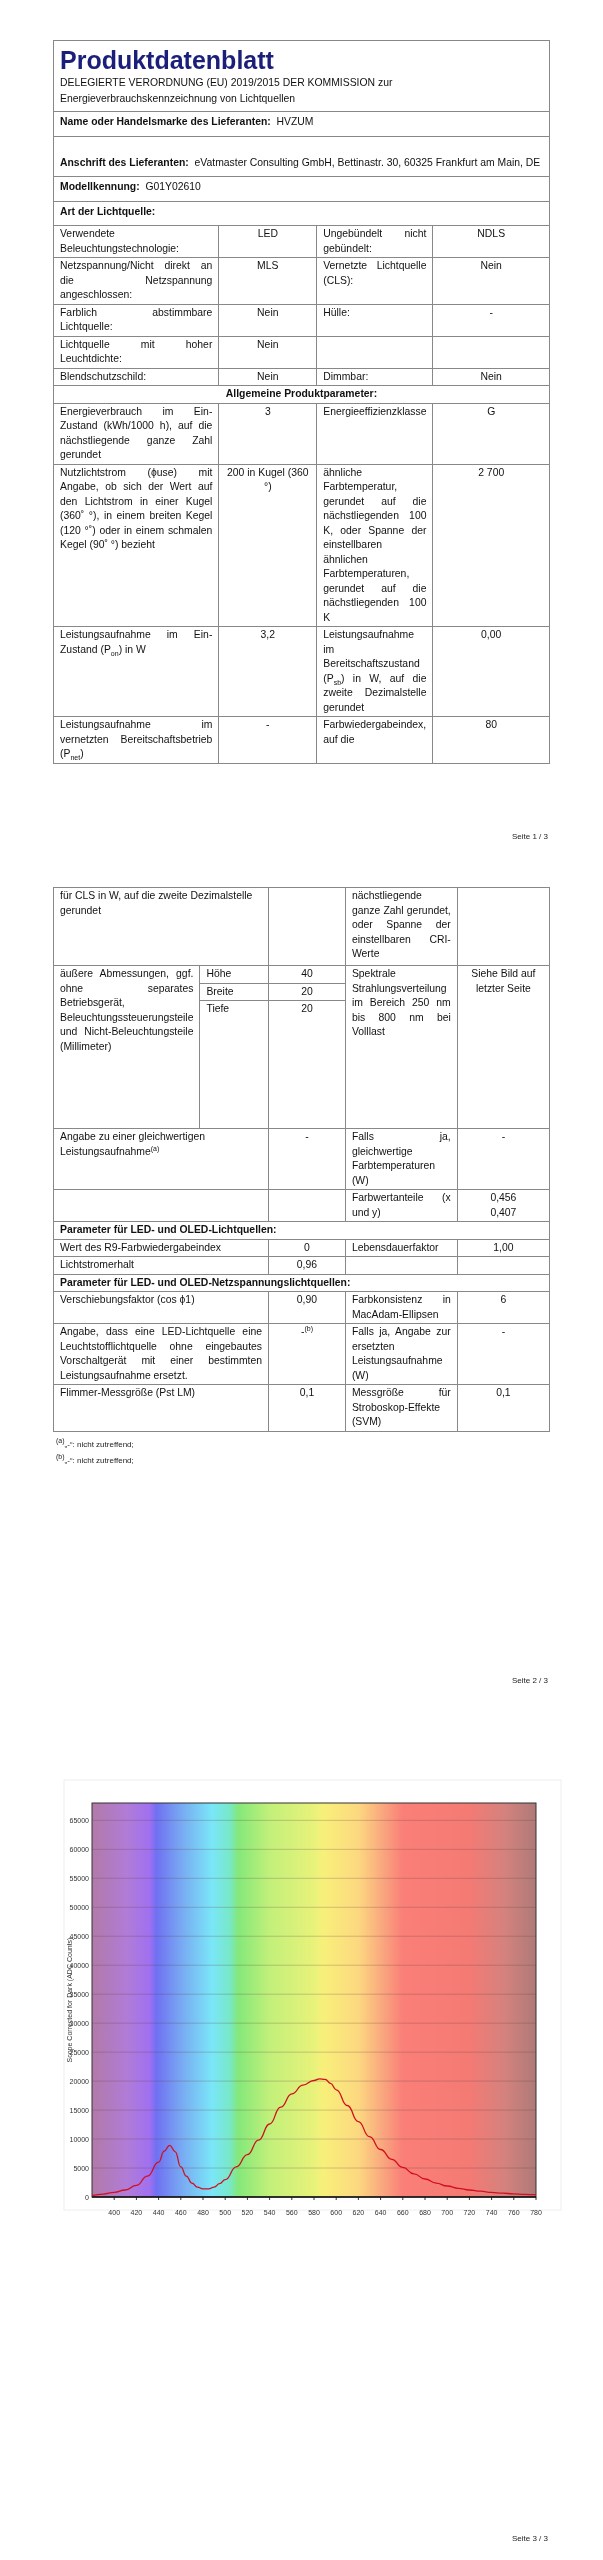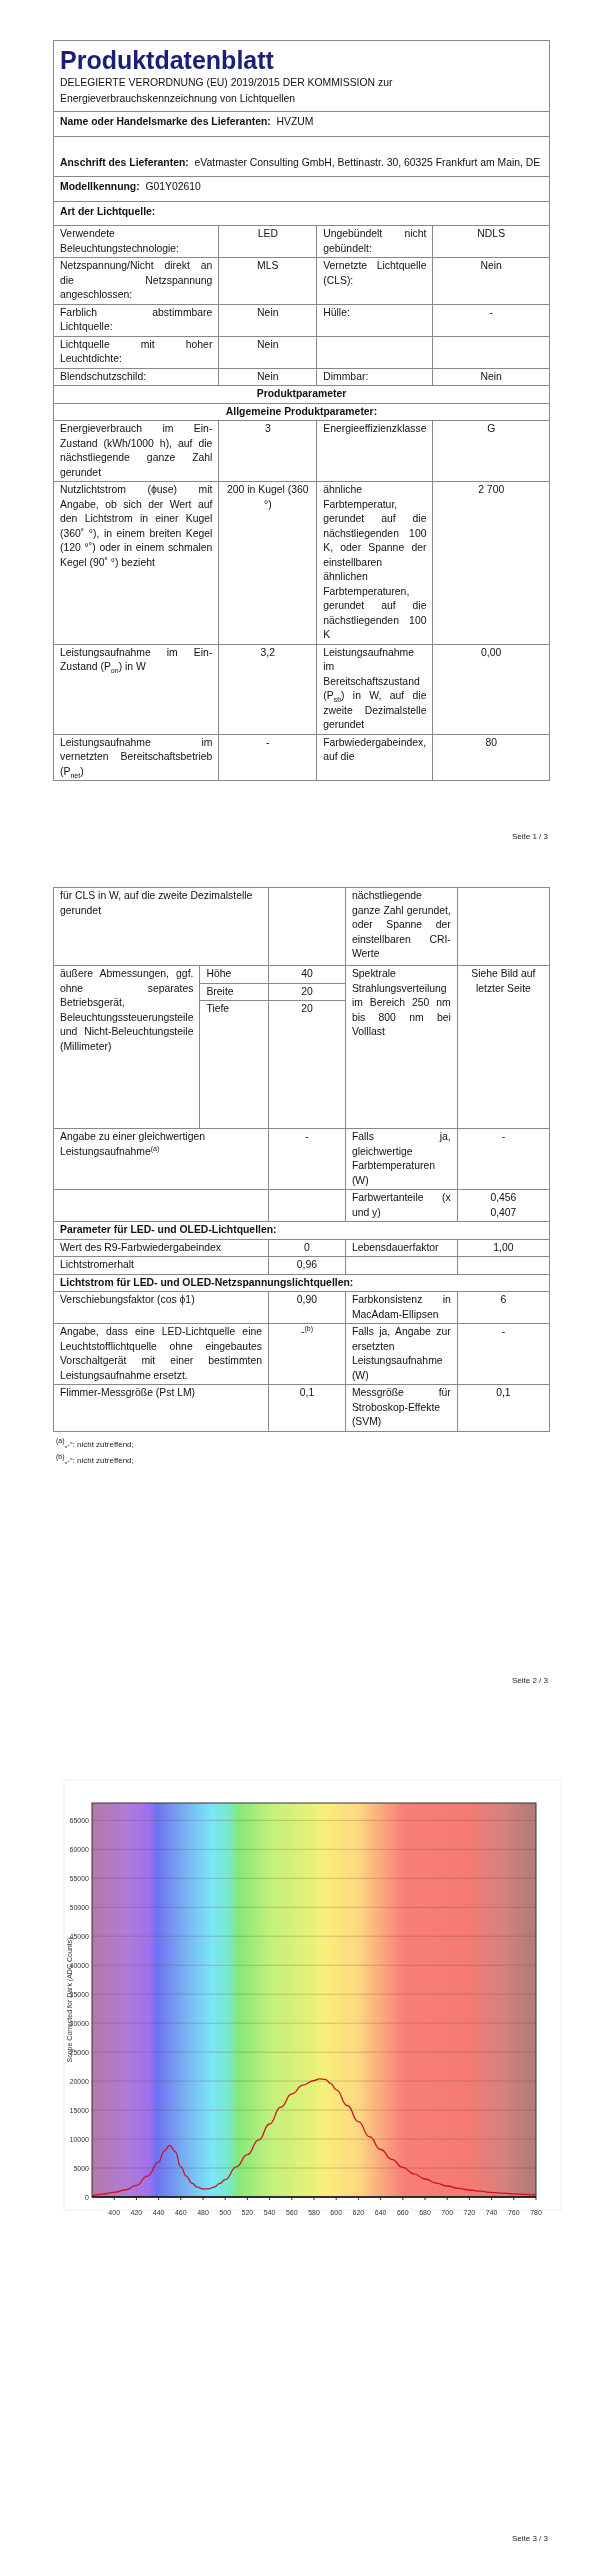--- a/index.html
+++ b/index.html
@@ -85,23 +85,20 @@
       <td class="ctr"></td>
     </tr>
     <tr>
       <td>Blendschutzschild:</td>
       <td class="ctr">Nein</td>
       <td>Dimmbar:</td>
       <td class="ctr">Nein</td>
     </tr>
 
     <tr>
-          <td colspan="4" class="ctr bold">Produktparameter</td>
-        </tr>
-    <tr>
           <td colspan="4" class="ctr bold">Allgemeine Produktparameter:</td>
         </tr>
 
     <tr>
       <td class="just">Energieverbrauch im Ein-Zustand (kWh/1000 h), auf die nächstliegende ganze Zahl gerundet</td>
       <td class="ctr">3</td>
       <td>Energieeffizienzklasse</td>
       <td class="ctr">G</td>
     </tr>
     <tr>
@@ -182,21 +179,21 @@
       <td>Lebensdauerfaktor</td>
       <td class="ctr">1,00</td>
     </tr>
     <tr>
       <td colspan="2">Lichtstromerhalt</td>
       <td class="ctr">0,96</td>
       <td></td>
       <td class="ctr"></td>
     </tr>
     <tr>
-          <td colspan="5" class="bold">Lichtstrom für LED- und OLED-Netzspannungslichtquellen:</td>
+          <td colspan="5" class="bold">Parameter für LED- und OLED-Netzspannungslichtquellen:</td>
         </tr>
     <tr>
       <td colspan="2">Verschiebungsfaktor (cos ϕ1)</td>
       <td class="ctr">0,90</td>
       <td class="just">Farbkonsistenz in MacAdam-Ellipsen</td>
       <td class="ctr">6</td>
     </tr>
     <tr>
       <td colspan="2" class="just">Angabe, dass eine LED-Lichtquelle eine Leuchtstofflichtquelle ohne eingebautes Vorschaltgerät mit einer bestimmten Leistungsaufnahme ersetzt.</td>
       <td class="ctr"><span>-</span><sup>(b)</sup></td>

